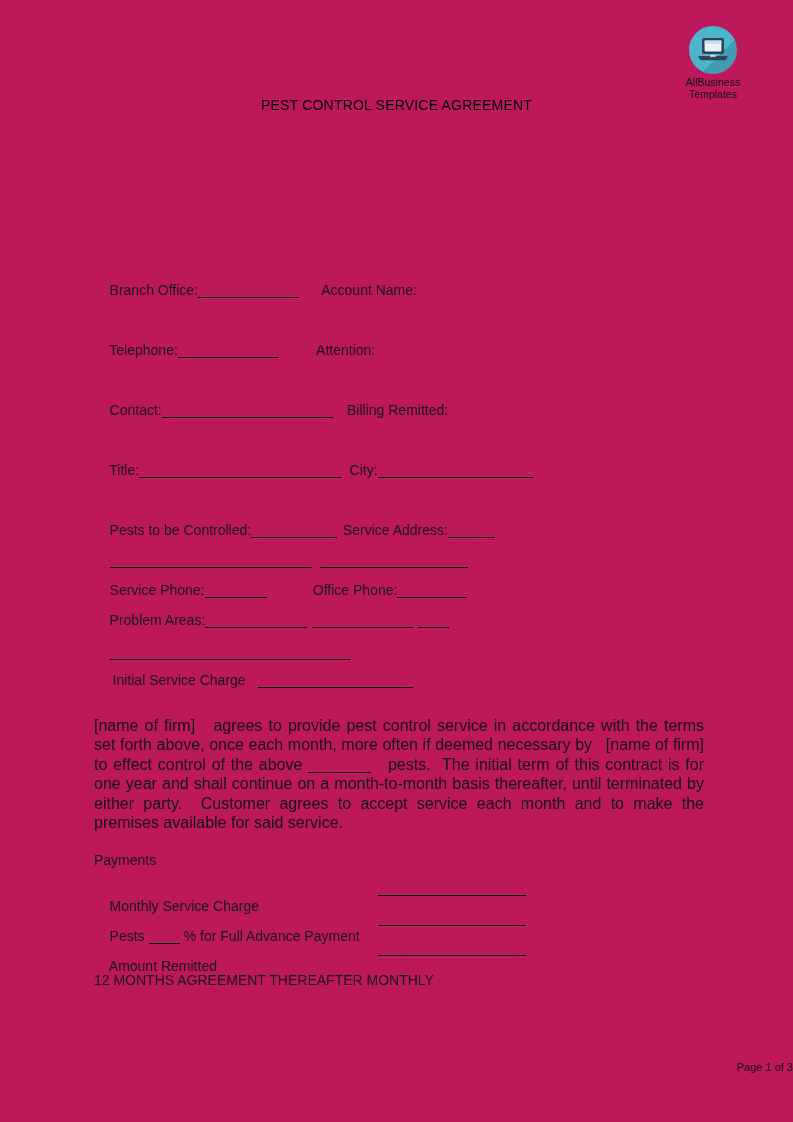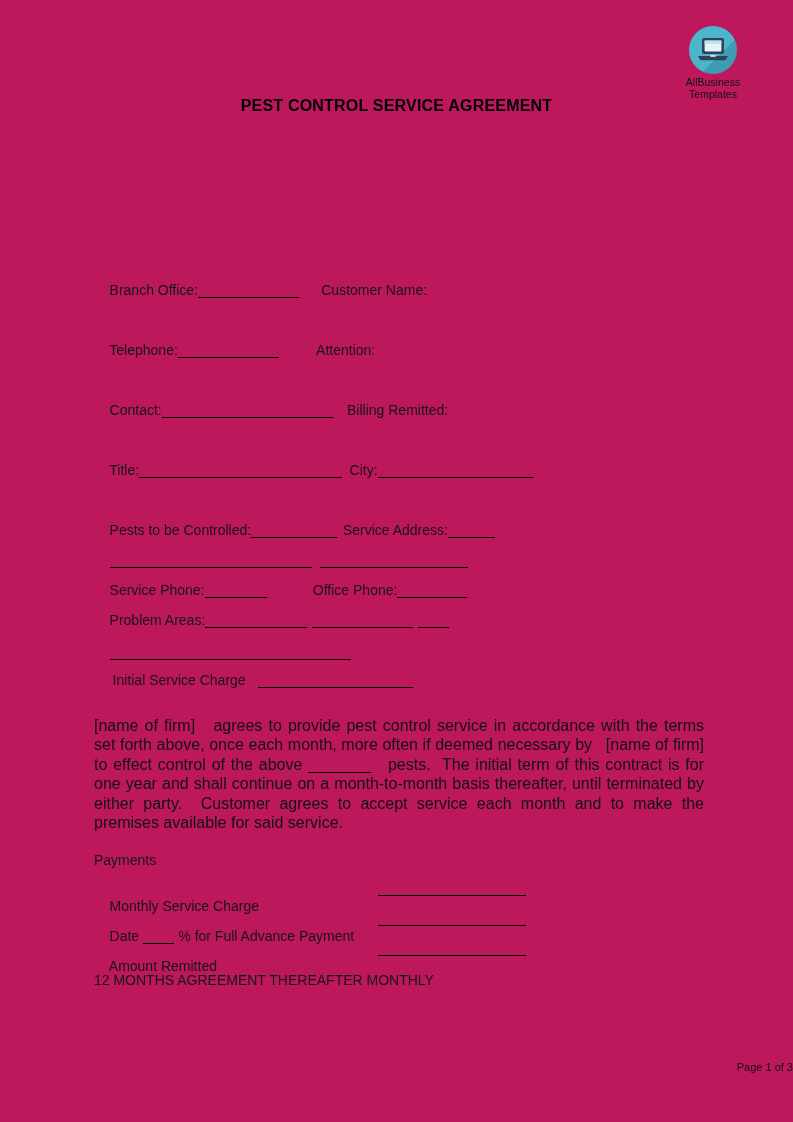--- a/index.html
+++ b/index.html
@@ -19,21 +19,21 @@
   .logo-circle {
     width:48px; height:48px; border-radius:50%;
     margin:0 auto 2px auto;
     background:linear-gradient(315deg, #3f9cb1 0%, #3f9cb1 38%, #4cb5cc 38%);
     display:flex; align-items:center; justify-content:center;
   }
   .logo-text { font-size:10.5px; line-height:1.18; color:#111; }
   
   .title {
     position:absolute; top:97px; left:0; width:100%;
-    text-align:center; font-size:16px; font-weight:bold; color:#000;
+    text-align:center; font-size:14px; font-weight:normal; color:#000;
     letter-spacing:.2px;
   }
   
   .line { position:absolute; left:94px; right:90px; white-space:pre; }
   .blank {
     display:inline-block;
     color:transparent;
     border-bottom:1.4px solid #000;
     white-space:pre;
     line-height:.9;
@@ -78,21 +78,21 @@
     <div class="logo-text">
       <div>AllBusiness</div>
       <div>Templates</div>
     </div>
   </div>
 
   <div class="title">PEST CONTROL SERVICE AGREEMENT</div>
 
 
   <div class="line t-branch">
-    <span>Branch Office:</span><span class="blank">_____________</span><span class="m22">Customer Name:</span>
+    <span>Branch Office:</span><span class="blank">_____________</span><span class="m22">Account Name:</span>
   </div>
 
   <div class="line t-phone">
     <span>Telephone:</span><span class="blank">_____________</span><span class="m37">Attention:</span>
   </div>
 
   <div class="line t-contact">
     <span>Contact:</span><span class="blank">______________________</span><span class="m14">Billing Remitted:</span>
   </div>
 
@@ -127,21 +127,21 @@
   <div class="agreement"><span>[name of firm]   agrees to provide pest control service in accordance with the terms set forth above, once each month, more often if deemed necessary by   [name of firm] to effect control of the above </span><span class="blank">_______</span><span>   pests.  The initial term of this contract is for one year and shall continue on a month-to-month basis thereafter, until terminated by either party.  Customer agrees to accept service each month and to make the premises available for said service.</span></div>
 
   <div class="line t-payhead">Payments</div>
 
   <div class="line t-monthly">
     <span>Monthly Service Charge</span>
     <span class="blank pay-blank">___________________</span>
   </div>
 
   <div class="line t-less">
-    <span>Date</span><span class="blank m4">____</span><span class="m4">% for Full Advance Payment</span>
+    <span>Pests</span><span class="blank m4">____</span><span class="m4">% for Full Advance Payment</span>
     <span class="blank pay-blank">___________________</span>
   </div>
 
   <div class="line t-amount">
     <span>Amount Remitted</span>
     <span class="blank pay-blank">___________________</span>
   </div>
 
   <div class="line t-term">12 MONTHS AGREEMENT THEREAFTER MONTHLY</div>
 

